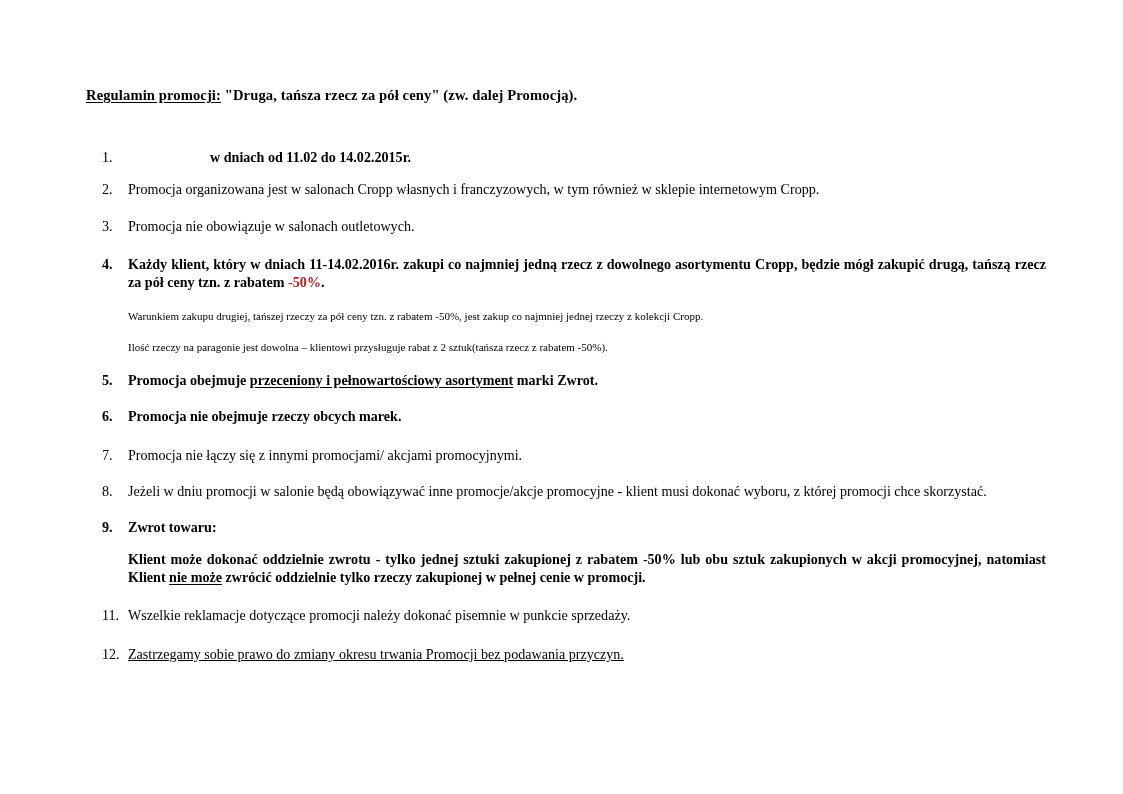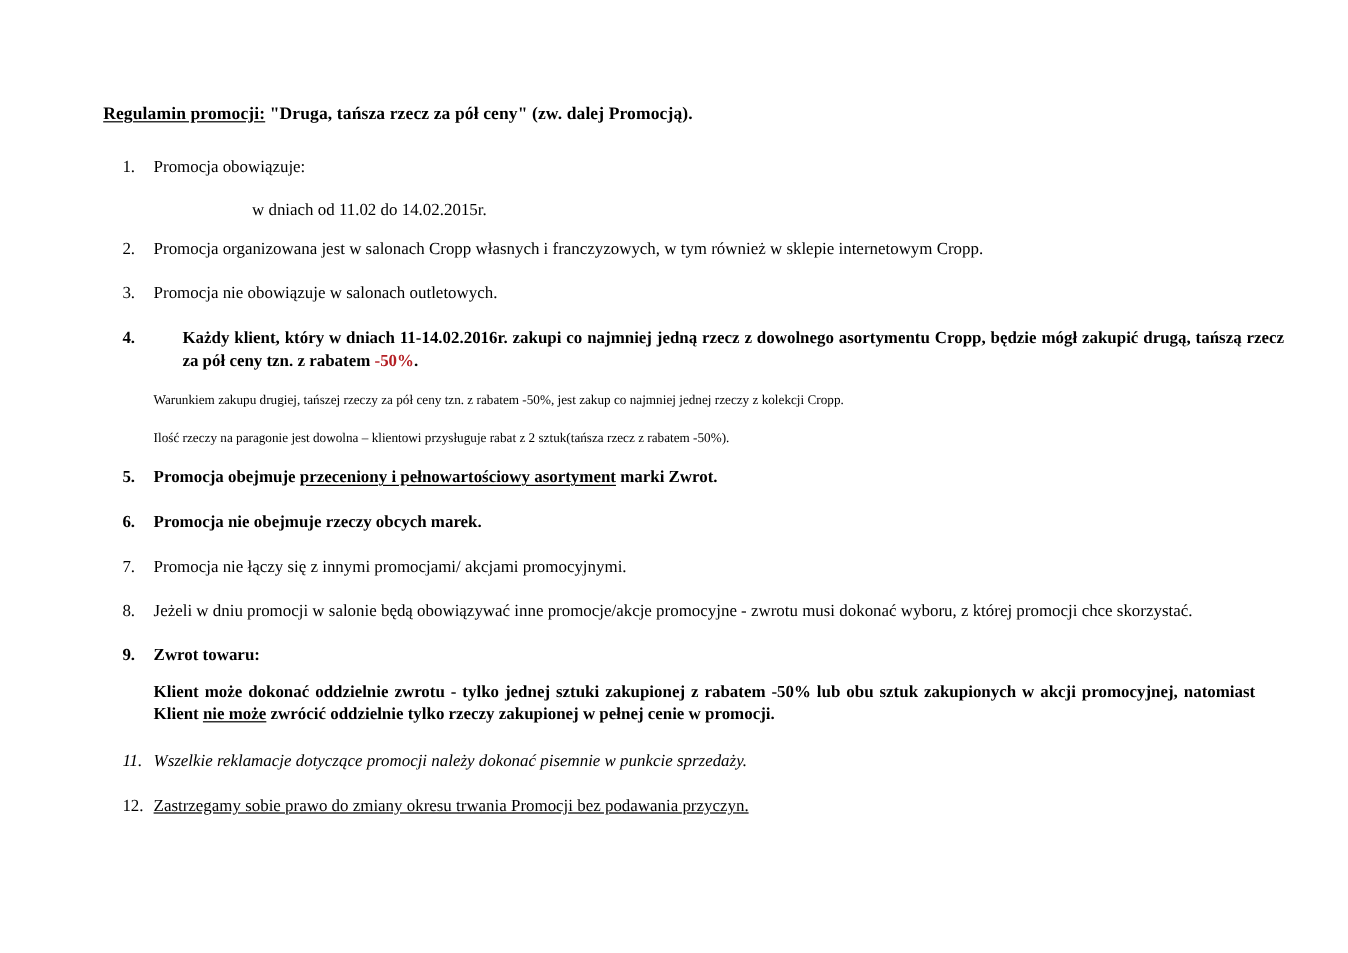--- a/index.html
+++ b/index.html
@@ -70,29 +70,28 @@
   }
 
   
   .clause.bold,
   .clause.bold > .marker {
     font-weight: bold;
   }
   .clause.justify .body-text {
     text-align: justify;
     text-justify: inter-word;
-    margin-left: 24px;
   }
 
   
   .subline {
     display: block;
     margin-top: 18px;
     margin-left: 82px;
-    font-weight: normal;
+    font-weight: bold;
     font-size: 14.1px;
   }
 
   
   .sub-para {
     display: block;
     margin-top: 17px;
     font-size: 11px;
     font-weight: normal;
     line-height: 1.30;
@@ -117,40 +116,39 @@
   .clause.c1 { margin-bottom: 14px; }
   .clause.c2 { margin-bottom: 18px; }
   .clause.c3 { margin-bottom: 20px; }
   .clause.c4 { margin-bottom: 17px; }
   .clause.c5 { margin-bottom: 18px; }
   .clause.c6 { margin-bottom: 20px; }
   .clause.c7 { margin-bottom: 18px; }
   .clause.c8 { margin-bottom: 18px; }
   .clause.c9 { margin-bottom: 20px; }
   .clause.c10 { margin-bottom: 20px; }
-  .clause.c11 { margin-bottom: 20px; font-style: italic; }
+  .clause.c11 { margin-bottom: 20px; }
   .clause.c12 { margin-bottom: 0; text-decoration: underline; }
 
   .clause.c4 .body-text,
   .clause.c9 .cont-block { width: 918px; }
 </style>
 </head>
 <body>
 
 <div class="page">
 
   <div class="doc-title">
     <span class="underlined">Regulamin promocji:</span><span> "Druga, tańsza rzecz  za pół ceny" (zw. dalej Promocją).</span>
   </div>
 
   <ol class="clause-list">
 
     <li class="clause c1">
       <span class="marker">1.</span>
-      <span class="body-text">Promocja obowiązuje:</span>
       <span class="subline">w dniach od 11.02 do 14.02.2015r.</span>
     </li>
 
     <li class="clause c2">
       <span class="marker">2.</span>
       <span class="body-text">Promocja organizowana jest w salonach  Cropp własnych i franczyzowych, w tym również w sklepie internetowym Cropp.</span>
     </li>
 
     <li class="clause c3">
       <span class="marker">3.</span>
@@ -174,21 +172,21 @@
       <span class="body-text">Promocja nie obejmuje rzeczy obcych marek.</span>
     </li>
 
     <li class="clause c7">
       <span class="marker">7.</span>
       <span class="body-text">Promocja nie łączy się z innymi promocjami/ akcjami promocyjnymi.</span>
     </li>
 
     <li class="clause c8">
       <span class="marker">8.</span>
-      <span class="body-text">Jeżeli w dniu promocji w salonie będą obowiązywać inne promocje/akcje promocyjne - zwrotu musi dokonać wyboru, z której promocji chce skorzystać.</span>
+      <span class="body-text">Jeżeli w dniu promocji w salonie będą obowiązywać inne promocje/akcje promocyjne - klient musi dokonać wyboru, z której promocji chce skorzystać.</span>
     </li>
 
     <li class="clause c9 bold">
       <span class="marker">9.</span>
       <span class="body-text">Zwrot towaru:</span>
       <span class="cont-block"><span>Klient może dokonać oddzielnie zwrotu - tylko jednej sztuki zakupionej z rabatem -50% lub obu sztuk zakupionych w akcji promocyjnej, natomiast Klient </span><span class="u">nie może</span><span> zwrócić oddzielnie tylko rzeczy zakupionej w pełnej cenie w promocji.</span></span>
     </li>
 
 
     <li class="clause c11">

